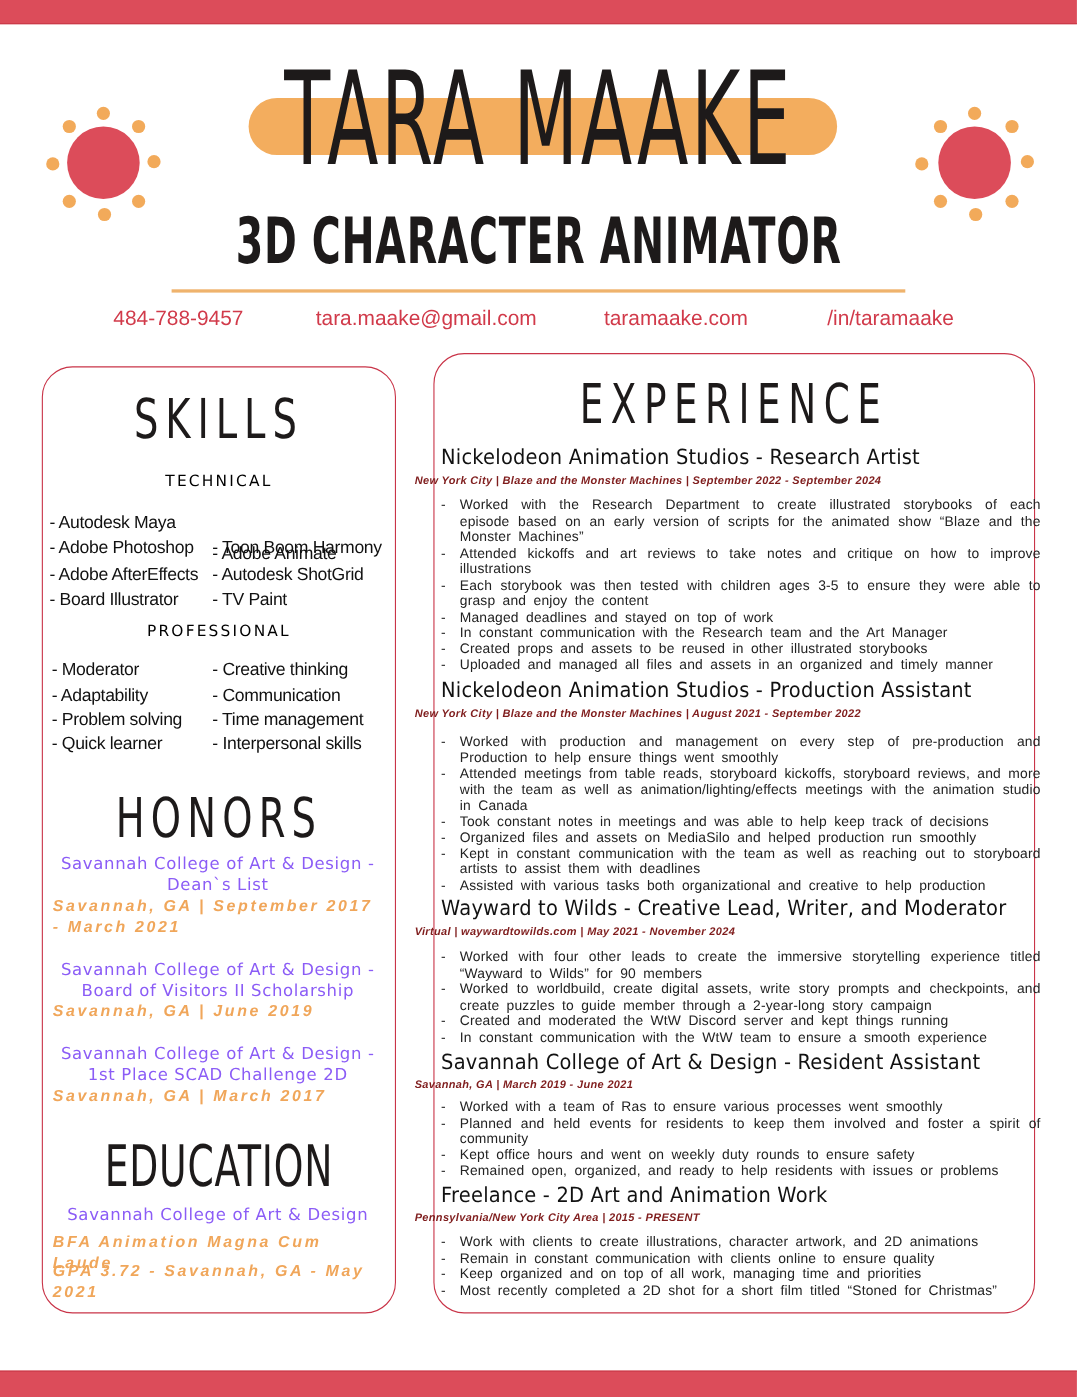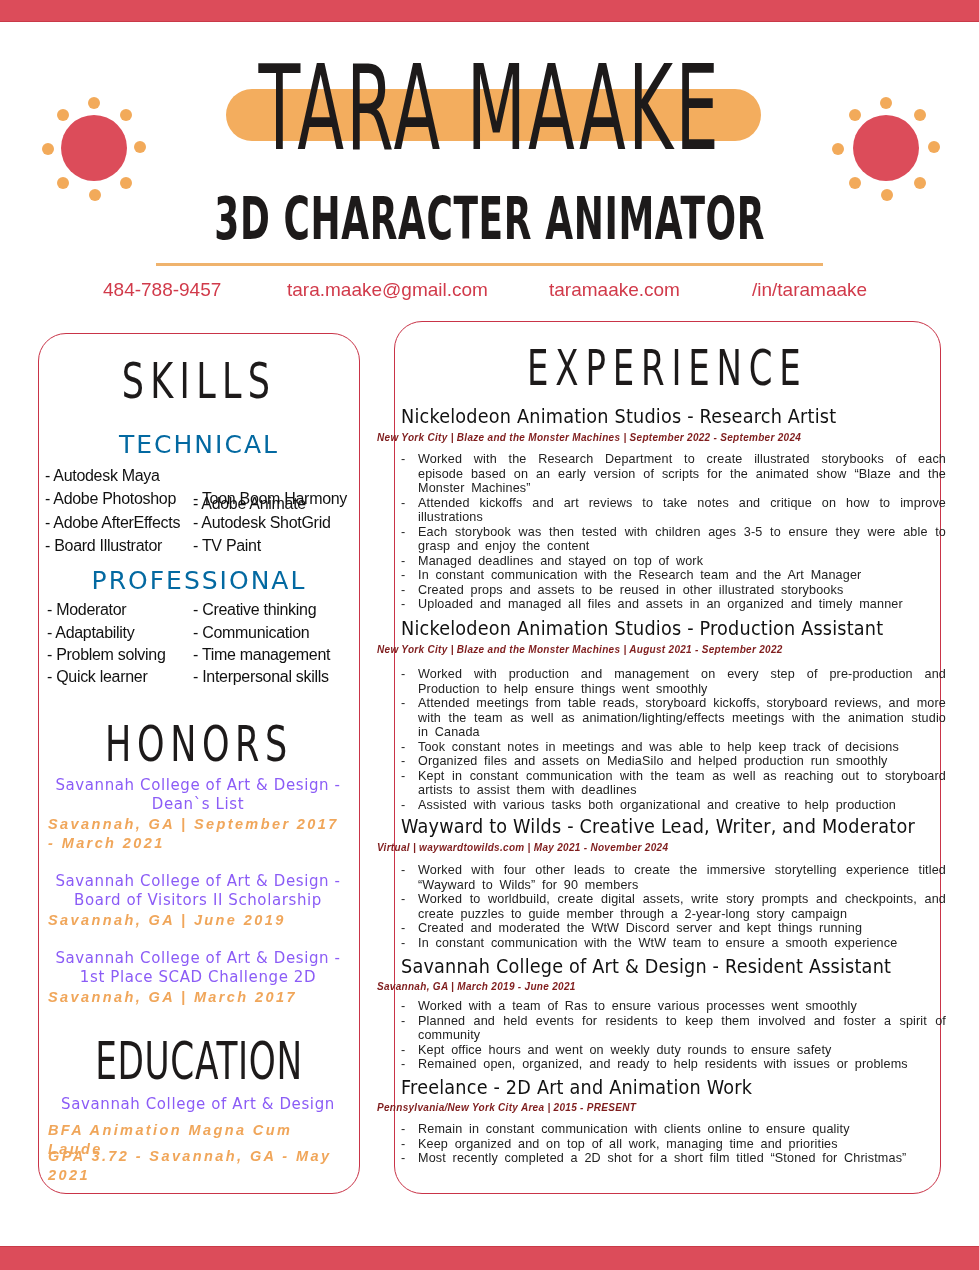--- a/index.html
+++ b/index.html
@@ -33,22 +33,22 @@
     .panel-left { left: 38px; top: 333px; width: 322px; height: 861px; }
     .panel-right { left: 394px; top: 321px; width: 547px; height: 873px; }
 
     .hand-heading { position: absolute; text-align: center; font-family: "DejaVu Sans", sans-serif; color: #1d1a1a;
       white-space: nowrap; font-weight: normal; }
     .h-skills { left: 38px; width: 322px; top: 346px; font-size: 50px; line-height: 70px; letter-spacing: 9px; transform: scaleX(0.7); transform-origin: 161px 0; }
     .h-honors { left: 38px; width: 322px; top: 711px; font-size: 50px; line-height: 66px; letter-spacing: 8px; transform: scaleX(0.7); transform-origin: 161px 0; }
     .h-education { left: 38px; width: 322px; top: 1027px; font-size: 52px; line-height: 68px; letter-spacing: 1px; transform: scaleX(0.66); transform-origin: 161px 0; }
     .h-experience { left: 394px; width: 547px; top: 334px; font-size: 50px; line-height: 68px; letter-spacing: 10px; transform: scaleX(0.68); transform-origin: 273px 0; }
 
-    .subhead { position: absolute; left: 38px; width: 322px; text-align: center; color: #0369a1; font-family: "DejaVu Sans", sans-serif;
-      font-size: 25px; letter-spacing: 2px; font-weight: normal; }
+    .subhead { position: absolute; left: 38px; width: 322px; text-align: center; color: #000000; font-family: "DejaVu Sans", sans-serif;
+      font-size: 14px; letter-spacing: 2px; font-weight: normal; }
     .sub-tech { top: 430px; }
     .sub-prof { top: 566px; }
 
     .skill { position: absolute; font-family: "Liberation Sans", sans-serif; font-size: 16px; color: #111; white-space: nowrap; letter-spacing: -0.3px; }
 
     .honor-title { position: absolute; left: 48px; width: 300px; font-family: "DejaVu Sans", sans-serif; font-size: 15px; line-height: 19px; color: #8b5cf6; letter-spacing: 0.6px; text-align: center; }
     .honor-sub { position: absolute; left: 48px; width: 300px; font-family: "Liberation Sans", sans-serif; font-size: 14.5px; line-height: 19px; color: #f0a65a; font-style: italic; font-weight: bold; letter-spacing: 2.4px; }
 
     .exp-title { position: absolute; left: 401px; font-family: "DejaVu Sans", sans-serif; font-size: 19px; color: #111; white-space: nowrap; letter-spacing: 0.2px; transform: scaleX(0.93); transform-origin: 0 0; }
     .exp-sub { position: absolute; left: 377px; font-family: "Liberation Sans", sans-serif; font-size: 10px; color: #7f1d1d; font-weight: bold; font-style: italic; white-space: nowrap; letter-spacing: 0.3px; }
@@ -179,16 +179,17 @@
 <ul class="exp-bullets" style="top:999px;">
   <li>Worked with a team of Ras to ensure various processes went smoothly</li>
   <li>Planned and held events for residents to keep them involved and foster a spirit of community</li>
   <li>Kept office hours and went on weekly duty rounds to ensure safety</li>
   <li>Remained open, organized, and ready to help residents with issues or problems</li>
 </ul>
 
 <div class="exp-title" style="top:1076px;">Freelance - 2D Art and Animation Work</div>
 <div class="exp-sub" style="top:1102px;">Pennsylvania/New York City Area | 2015 - PRESENT</div>
 <ul class="exp-bullets" style="top:1122px;">
+  <li>Work with clients to create illustrations, character artwork, and 2D animations</li>
   <li>Remain in constant communication with clients online to ensure quality</li>
   <li>Keep organized and on top of all work, managing time and priorities</li>
   <li>Most recently completed a 2D shot for a short film titled “Stoned for Christmas”</li>
 </ul>
 
 </body></html>

